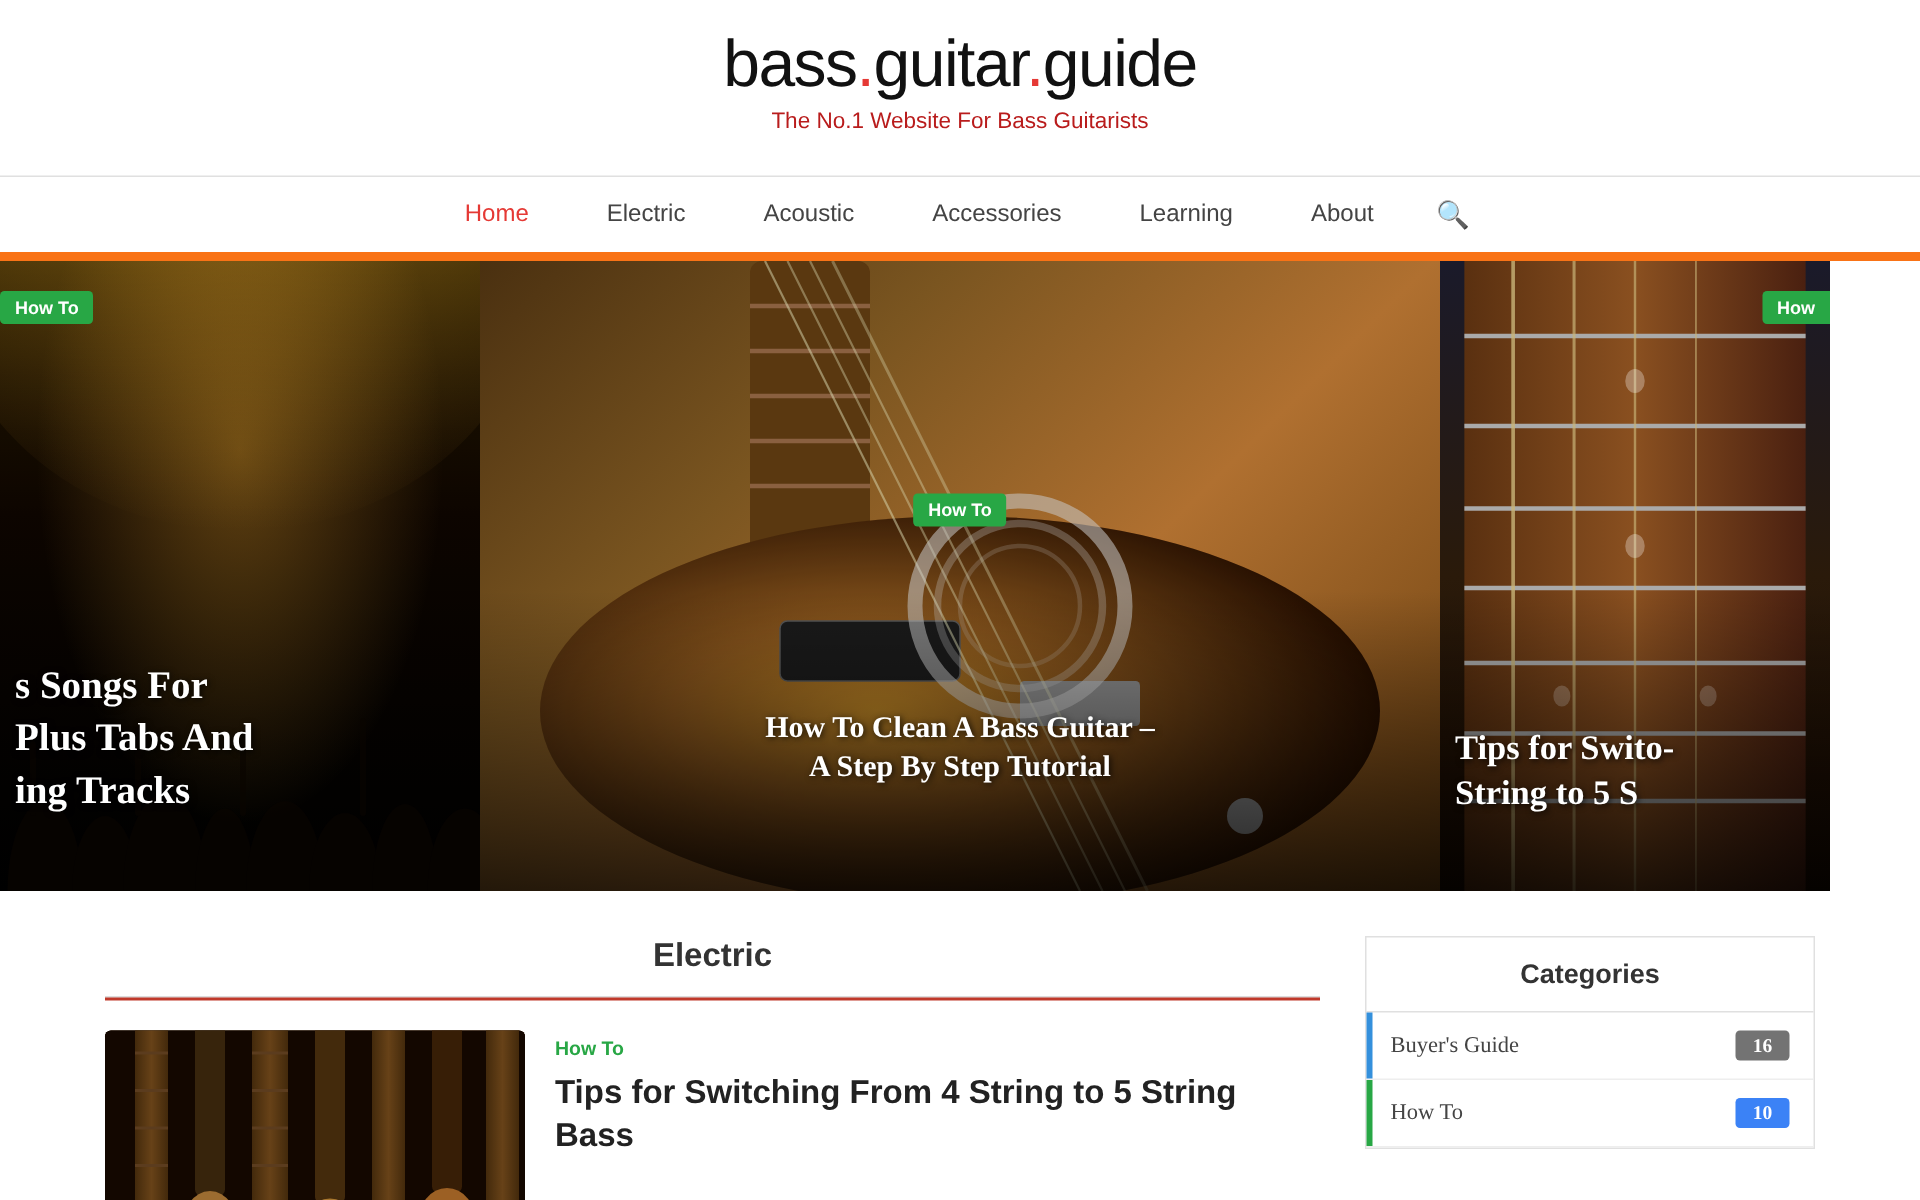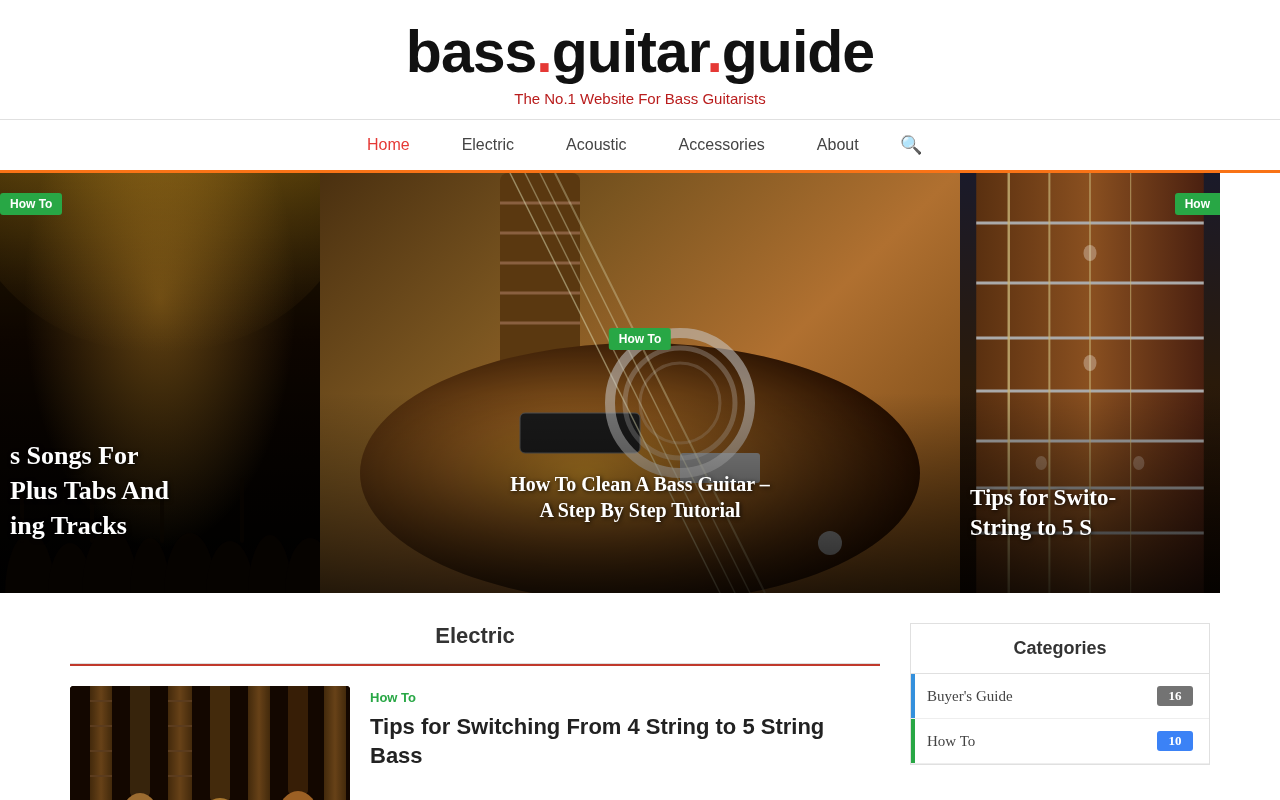--- a/index.html
+++ b/index.html
@@ -5,41 +5,42 @@
     * { margin: 0; padding: 0; box-sizing: border-box; }
     body { font-family: Georgia, 'Times New Roman', serif; background: #fff; color: #333; width: 1280px; overflow-x: hidden; }
 
     
     .site-header {
       text-align: center;
       padding: 18px 0 12px;
       background: #fff;
     }
     .site-title {
-      font-size: 59px;
-      font-weight: 700;
+      font-size: 44px;
+      font-weight: 400;
       letter-spacing: -1px;
       color: #111;
       font-family: Arial, sans-serif;
     }
     .site-title .dot1, .site-title .dot2 {
       color: #e53935;
     }
     .site-tagline {
       font-size: 15px;
       color: #b91c1c;
       margin-top: 4px;
       font-family: Arial, sans-serif;
     }
 
     
     nav {
       border-top: 1px solid #e0e0e0;
-      border-bottom: 3px solid #f97316;
+      border-bottom: 6px solid #f97316;
       background: #fff;
+      margin-top: 16px;
     }
     .nav-inner {
       display: flex;
       align-items: center;
       justify-content: center;
       gap: 0;
     }
     .nav-item {
       padding: 14px 26px;
       font-size: 16px;
@@ -298,20 +299,21 @@
   </h1>
   <p class="site-tagline">The No.1 Website For Bass Guitarists</p>
 </header>
 
 <nav>
   <div class="nav-inner">
     <a class="nav-item active">Home</a>
     <a class="nav-item">Electric</a>
     <a class="nav-item">Acoustic</a>
     <a class="nav-item">Accessories</a>
+    <a class="nav-item">Learning</a>
     <a class="nav-item">About</a>
     <span class="nav-search">🔍</span>
   </div>
 </nav>
 
 <div class="hero-slider">
 
   <div class="hero-slide left">
     <div class="slide-left-bg">
       <div class="crowd-overlay"></div>

